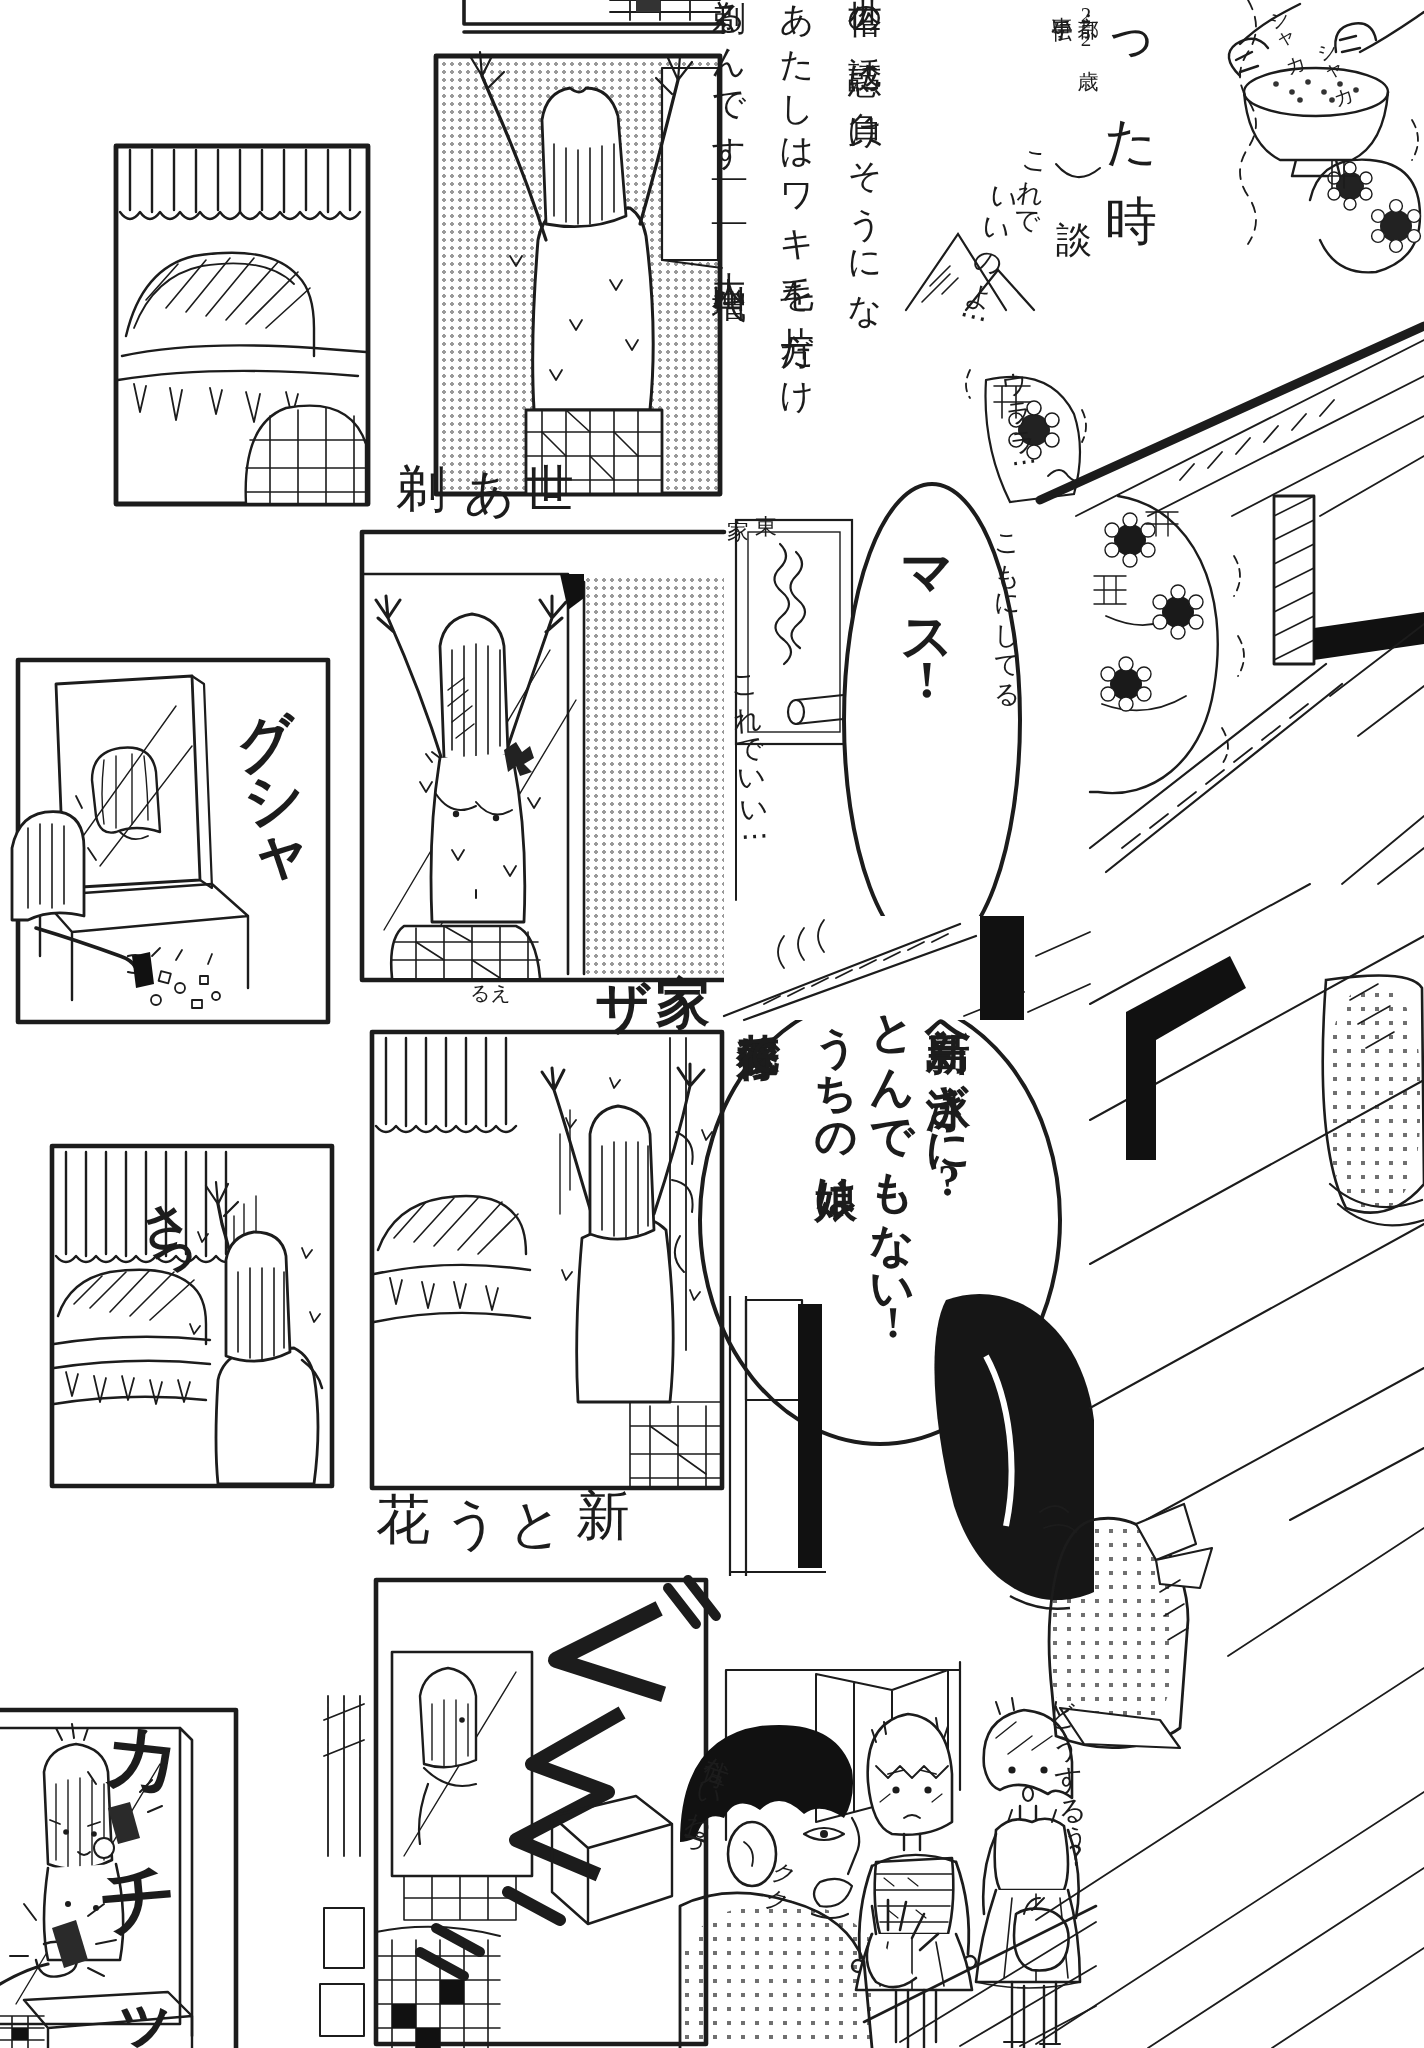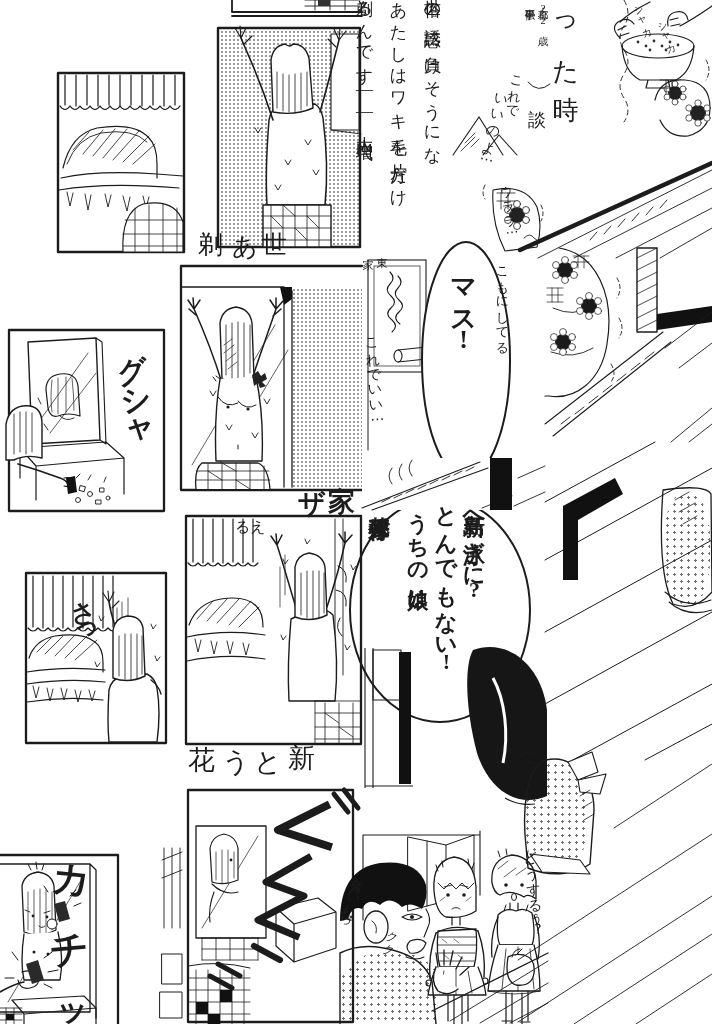--- a/index.html
+++ b/index.html
@@ -463,21 +463,21 @@
 
   <span class="abs v sfx" style="left:112px;top:336px;font-size:30px;transform:rotate(-8deg)">グシャ</span>
   <span class="abs v sfx" style="left:64px;top:588px;font-size:25px;transform:rotate(-14deg)">さっ</span>
   <span class="abs sfx" style="left:52px;top:854px;font-size:38px;transform:rotate(6deg)">カ</span>
   <span class="abs sfx" style="left:50px;top:924px;font-size:38px;transform:rotate(-5deg)">チ</span>
   <span class="abs sfx" style="left:56px;top:988px;font-size:32px;transform:rotate(3deg)">ッ</span>
 
   <span class="abs serif" style="left:198px;top:228px;font-size:25px">剃</span>
   <span class="abs serif" style="left:232px;top:230px;font-size:25px">あ</span>
   <span class="abs serif" style="left:262px;top:228px;font-size:25px">世</span>
-  <span class="abs hand" style="left:235px;top:518px;font-size:15px">るえ</span>
+  <span class="abs hand" style="left:235px;top:490px;font-size:10px">るえ</span>
   <span class="abs serif" style="left:298px;top:486px;font-size:27px;font-weight:bold">ザ</span>
   <span class="abs serif" style="left:328px;top:484px;font-size:27px;font-weight:bold">家</span>
   <span class="abs serif" style="left:188px;top:742px;font-size:27px">花</span>
   <span class="abs serif" style="left:222px;top:744px;font-size:27px">う</span>
   <span class="abs serif" style="left:254px;top:744px;font-size:27px">と</span>
   <span class="abs serif" style="left:288px;top:740px;font-size:27px">新</span>
 
   <span class="abs v hand" style="left:364px;top:328px;font-size:14px;transform:rotate(-4deg)">これでいい…</span>
   <span class="abs v hand" style="left:496px;top:258px;font-size:13px">こもにしてる</span>
 

